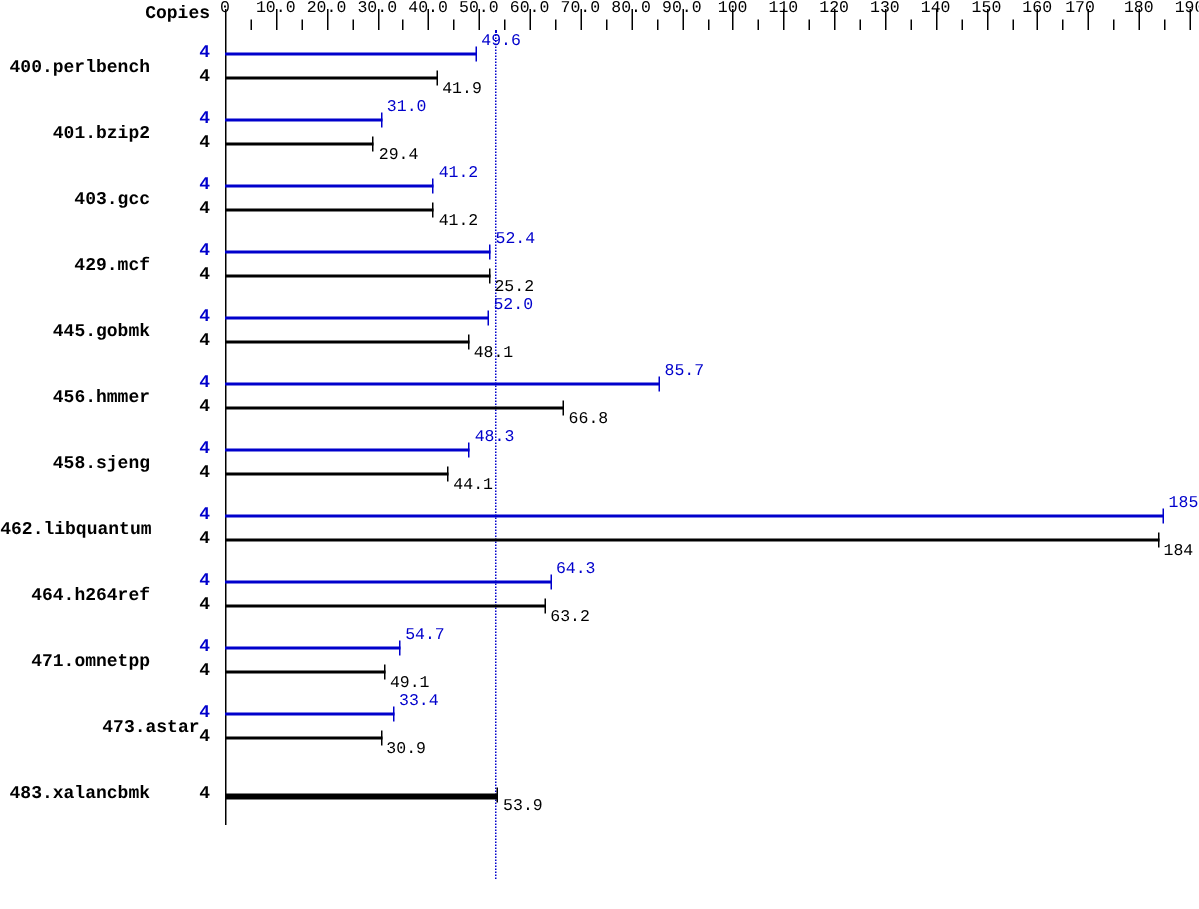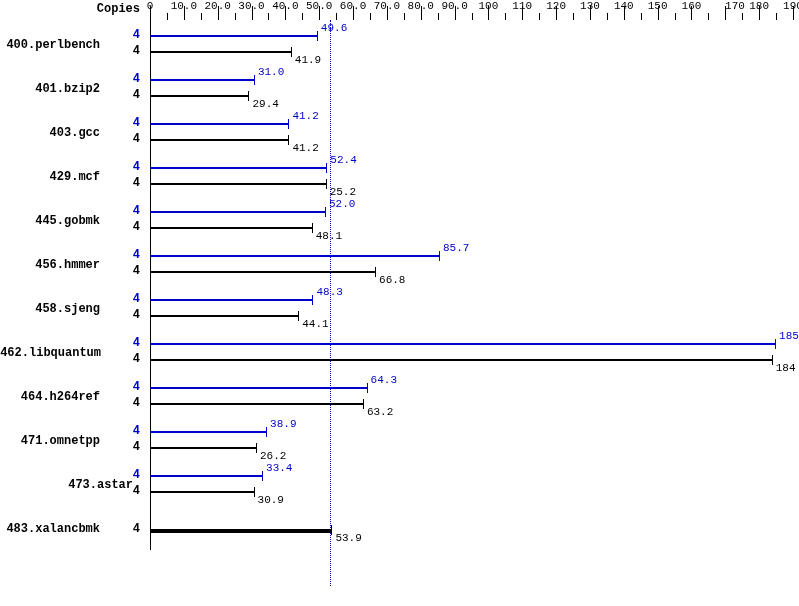--- a/index.html
+++ b/index.html
@@ -160,21 +160,21 @@
       <div class="tick-label" style="left: 556.105px;">120</div>
       <div class="tick-major" style="left: 589.947px;"></div>
       <div class="tick-label" style="left: 589.947px;">130</div>
       <div class="tick-major" style="left: 623.789px;"></div>
       <div class="tick-label" style="left: 623.789px;">140</div>
       <div class="tick-major" style="left: 657.632px;"></div>
       <div class="tick-label" style="left: 657.632px;">150</div>
       <div class="tick-major" style="left: 691.474px;"></div>
       <div class="tick-label" style="left: 691.474px;">160</div>
       <div class="tick-major" style="left: 725.316px;"></div>
-      <div class="tick-label" style="left: 735px; text-align: center;">170</div>
+      <div class="tick-label" style="left: 720px; text-align: center;">170</div>
       <div class="tick-major" style="left: 759.158px;"></div>
       <div class="tick-label" style="left: 759.158px;">180</div>
       <div class="tick-major" style="left: 793px;"></div>
       <div class="tick-label" style="left: 793px;">190</div>
       <div class="tick-minor" style="left: 166.921px;"></div>
       <div class="tick-minor" style="left: 200.763px;"></div>
       <div class="tick-minor" style="left: 234.605px;"></div>
       <div class="tick-minor" style="left: 268.447px;"></div>
       <div class="tick-minor" style="left: 302.289px;"></div>
       <div class="tick-minor" style="left: 336.132px;"></div>
@@ -333,27 +333,27 @@
           <div class="bar-cap" style="left: 212.882px;"></div>
           <div class="bar-value" style="left: 216.882px;">63.2</div>
         </div>
       </div>
       <div class="bench-row" style="top: 420px;">
         <div class="bench-name" style="left: 0px; width: 100px;">471.omnetpp</div>
         <div class="copies-val copies-peak" style="left: 120px; width: 20px; top: 4px;">4</div>
         <div class="bar bar-peak" style="left: 150px; top: 12px;">
           <div class="bar-line" style="width: 117.094px;"></div>
           <div class="bar-cap" style="left: 116.094px;"></div>
-          <div class="bar-value" style="left: 120.094px;">38.9</div>
+          <div class="bar-value" style="left: 120.094px;">54.7</div>
         </div>
         <div class="copies-val copies-base" style="left: 120px; width: 20px; top: 20px;">4</div>
         <div class="bar bar-base" style="left: 150px; top: 28px;">
           <div class="bar-line" style="width: 106.941px;"></div>
           <div class="bar-cap" style="left: 105.941px;"></div>
-          <div class="bar-value" style="left: 109.941px;">26.2</div>
+          <div class="bar-value" style="left: 109.941px;">49.1</div>
         </div>
       </div>
       <div class="bench-row" style="top: 464px;">
         <div class="bench-name" style="left: 0px; width: 100px; padding-left: 33px;">473.astar</div>
         <div class="copies-val copies-peak" style="left: 120px; width: 20px; top: 4px;">4</div>
         <div class="bar bar-peak" style="left: 150px; top: 12px;">
           <div class="bar-line" style="width: 113.033px;"></div>
           <div class="bar-cap" style="left: 112.033px;"></div>
           <div class="bar-value" style="left: 116.033px;">33.4</div>
         </div>

